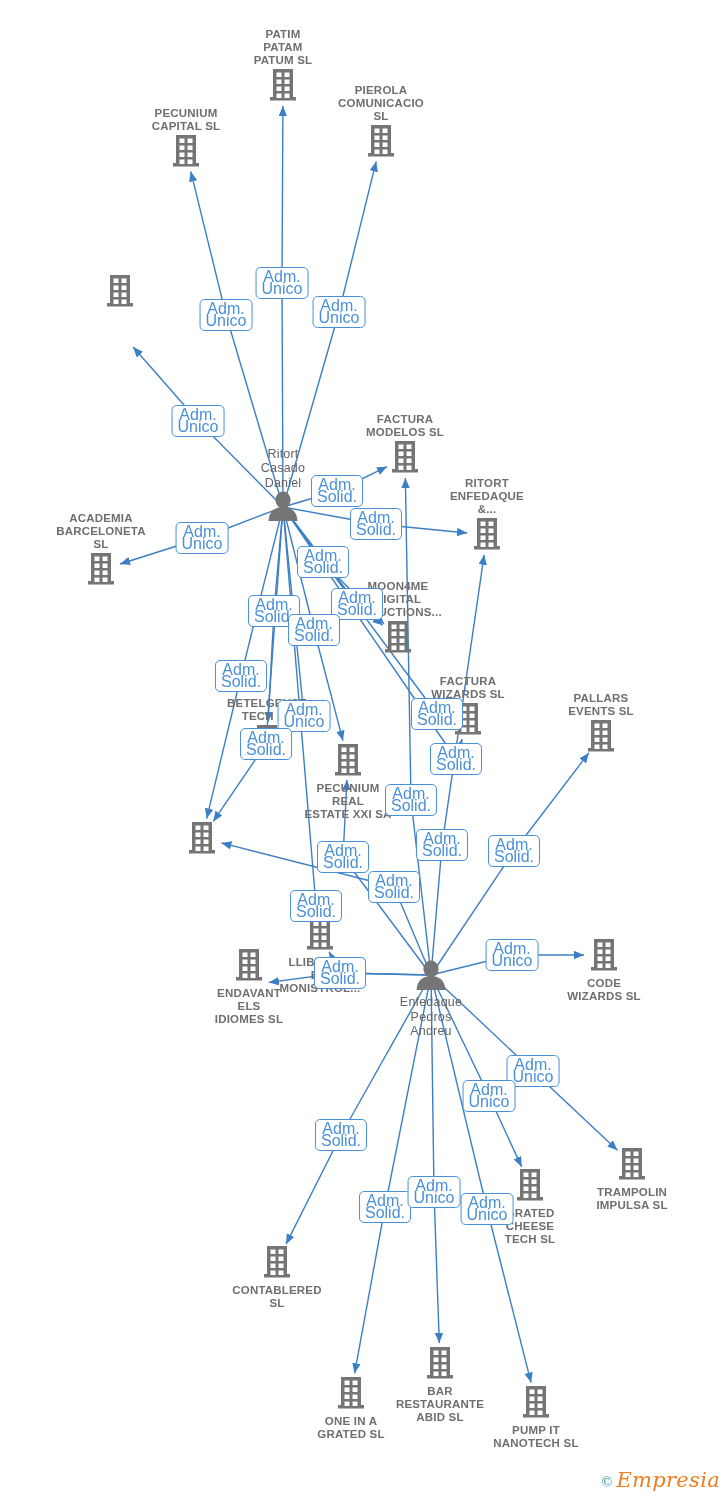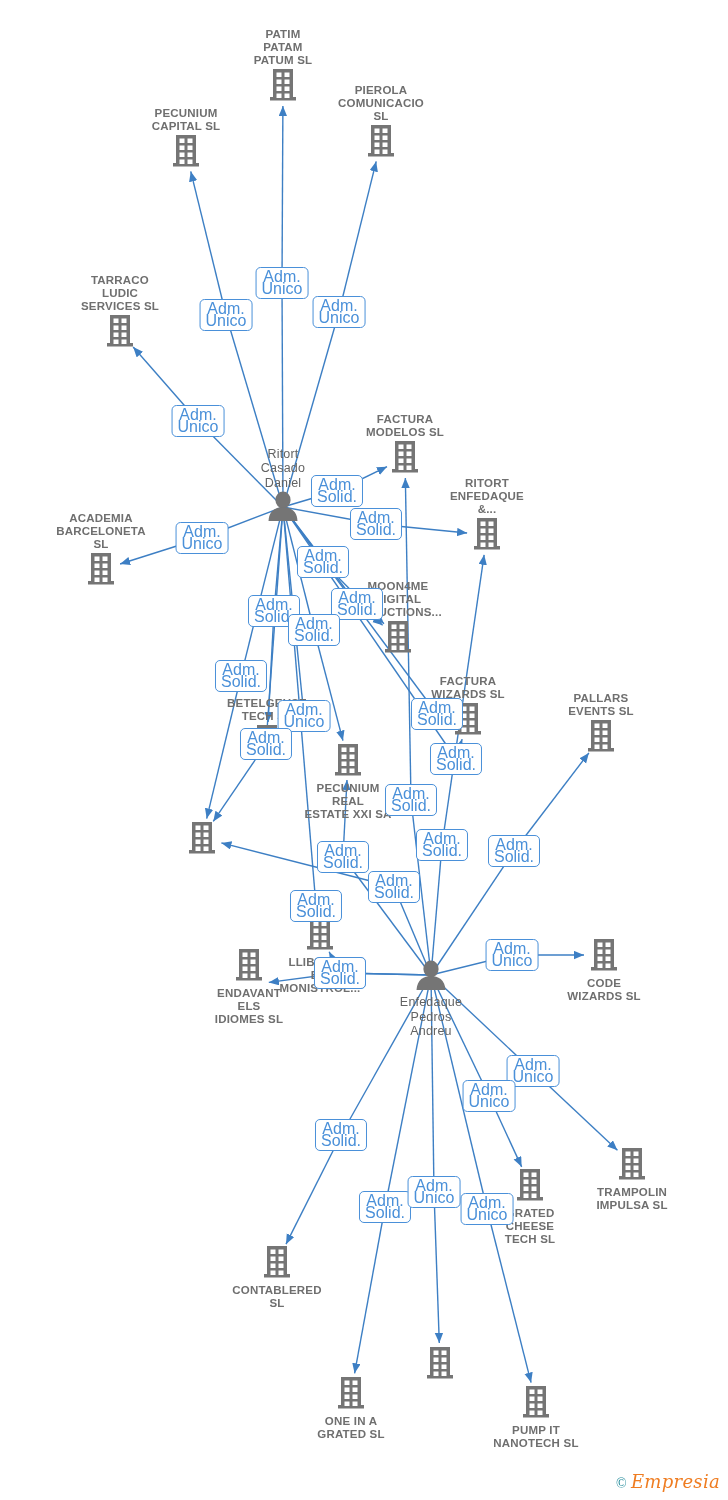--- a/index.html
+++ b/index.html
@@ -45,21 +45,21 @@
     z-index:5;
   }
 
   .watermark{
     position:absolute;right:8px;bottom:8px;
     font-size:15px;
     white-space:nowrap;
     z-index:20;
   }
   .watermark .c{color:#2a8f9e;font-family:"Liberation Serif",serif;font-size:14px;}
-  .watermark .w{color:#ef7d22;font-family:"DejaVu Serif",serif;font-style:italic;font-size:18px;letter-spacing:.3px;}
+  .watermark .w{color:#ef7d22;font-family:"DejaVu Serif",serif;font-style:italic;font-size:21px;letter-spacing:.3px;}
 </style>
 </head>
 <body>
 
 <div id="graph">
   <svg class="edges" viewBox="0 0 728 1500" width="728" height="1500" xmlns="http://www.w3.org/2000/svg">
     <defs>
       <marker id="arw" markerWidth="9" markerHeight="9" refX="7.2" refY="3" orient="auto">
         <path d="M0,0 L7.2,3 L0,6 z" fill="#3d7fc4"></path>
       </marker>
@@ -187,23 +187,20 @@
                 <rect x="16.5" y="11.5" width="5" height="4.5"></rect>
                 <rect x="8.5" y="18.5" width="5" height="4.5"></rect>
                 <rect x="16.5" y="18.5" width="5" height="4.5"></rect>
                 <rect x="8.5" y="25.5" width="5" height="4.5"></rect>
                 <rect x="16.5" y="25.5" width="5" height="4.5"></rect>
               </g>
             </g>
           </svg></span>
       </div>
       <div class="node company lbl-above" style="left: 120px; top: 274px;">
-        <span class="cap">TARRACO
-LUDIC
-SERVICES  SL</span>
         <span class="glyph"><svg width="30" height="34" viewBox="0 0 30 34" xmlns="http://www.w3.org/2000/svg">
             <g fill="#757575">
               <rect x="5" y="1" width="20" height="29"></rect>
               <rect x="2" y="29" width="26" height="3.5"></rect>
               <g fill="#ffffff">
                 <rect x="8.5" y="4.5" width="5" height="4.5"></rect>
                 <rect x="16.5" y="4.5" width="5" height="4.5"></rect>
                 <rect x="8.5" y="11.5" width="5" height="4.5"></rect>
                 <rect x="16.5" y="11.5" width="5" height="4.5"></rect>
                 <rect x="8.5" y="18.5" width="5" height="4.5"></rect>
@@ -549,20 +546,23 @@
                 <rect x="16.5" y="4.5" width="5" height="4.5"></rect>
                 <rect x="8.5" y="11.5" width="5" height="4.5"></rect>
                 <rect x="16.5" y="11.5" width="5" height="4.5"></rect>
                 <rect x="8.5" y="18.5" width="5" height="4.5"></rect>
                 <rect x="16.5" y="18.5" width="5" height="4.5"></rect>
                 <rect x="8.5" y="25.5" width="5" height="4.5"></rect>
                 <rect x="16.5" y="25.5" width="5" height="4.5"></rect>
               </g>
             </g>
           </svg></span>
+        <span class="cap">BAR
+RESTAURANTE
+ABID  SL</span>
       </div>
       <div class="node company lbl-below" style="left: 536px; top: 1385px;">
         <span class="glyph"><svg width="30" height="34" viewBox="0 0 30 34" xmlns="http://www.w3.org/2000/svg">
             <g fill="#757575">
               <rect x="5" y="1" width="20" height="29"></rect>
               <rect x="2" y="29" width="26" height="3.5"></rect>
               <g fill="#ffffff">
                 <rect x="8.5" y="4.5" width="5" height="4.5"></rect>
                 <rect x="16.5" y="4.5" width="5" height="4.5"></rect>
                 <rect x="8.5" y="11.5" width="5" height="4.5"></rect>

